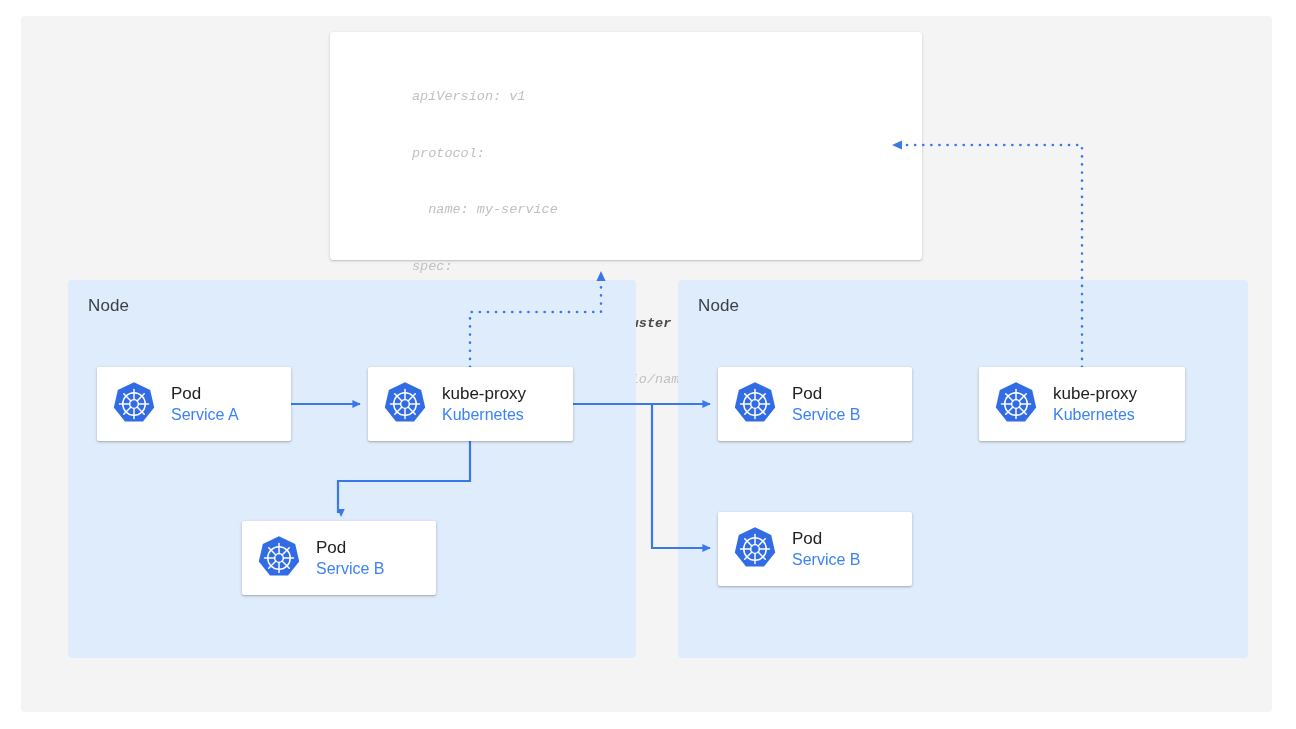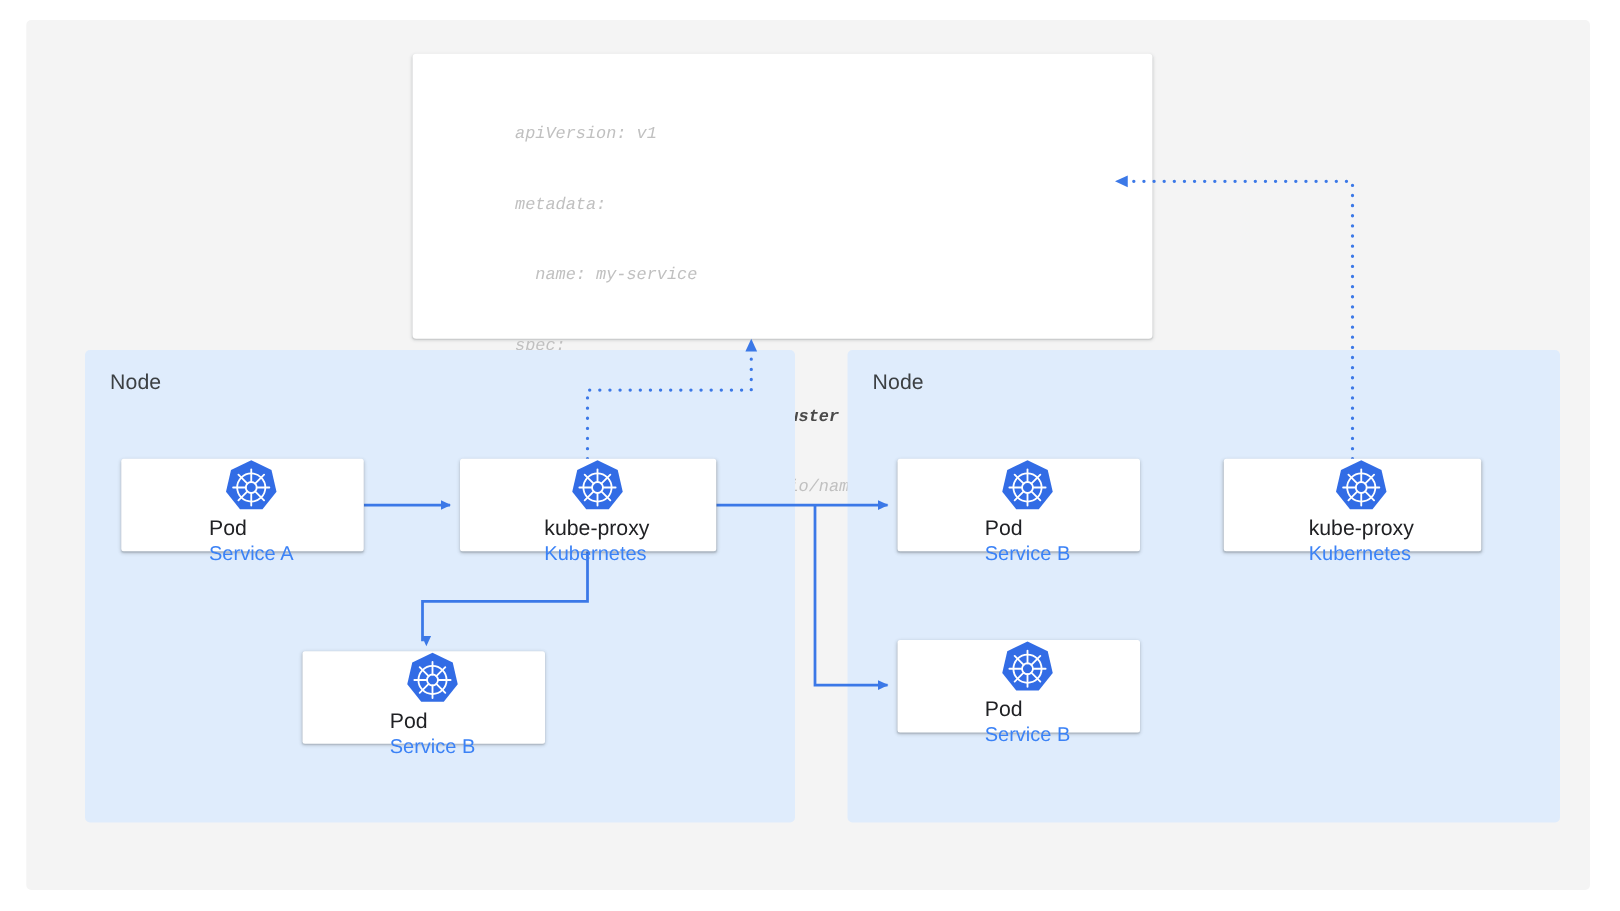--- a/index.html
+++ b/index.html
@@ -49,21 +49,20 @@
   }
   
   .card {
     position: absolute;
     background: #ffffff;
     border-radius: 2px;
     box-shadow: 0 1px 3px rgba(60,64,67,0.30), 0 1px 1px rgba(60,64,67,0.12);
     display: flex;
     align-items: center;
     box-sizing: border-box;
-    flex-direction: column;
   }
   .card .k8s-logo {
     flex: 0 0 auto;
     margin-left: 14px;
     width: 46px;
     height: 46px;
   }
   .card .card-text {
     margin-left: 14px;
     display: flex;
@@ -85,21 +84,21 @@
   .card-pod-a        { left: 97px;  top: 367px; width: 194px; height: 74px; }
   .card-kubeproxy-l  { left: 368px; top: 367px; width: 205px; height: 74px; }
   .card-pod-b-local  { left: 242px; top: 521px; width: 194px; height: 74px; }
   .card-pod-b-top    { left: 718px; top: 367px; width: 194px; height: 74px; }
   .card-pod-b-bottom { left: 718px; top: 512px; width: 194px; height: 74px; }
   .card-kubeproxy-r  { left: 979px; top: 367px; width: 206px; height: 74px; }
   
   .yaml-box {
     position: absolute;
     left: 330px;
-    top: 43px;
+    top: 32px;
     width: 592px;
     height: 228px;
     background: #ffffff;
     border-radius: 3px;
     box-shadow: 0 1px 3px rgba(60,64,67,0.22), 0 1px 1px rgba(60,64,67,0.10);
     box-sizing: border-box;
   }
   .yaml-code {
     position: absolute;
     left: 82px;
@@ -128,21 +127,21 @@
 </head>
 <body>
 
 <div id="stage">
 
   <div class="canvas"></div>
 
   <div class="yaml-box">
     <div class="yaml-code">
       <span class="ln">apiVersion: v1</span>
-      <span class="ln">metadata:</span>
+      <span class="ln">protocol:</span>
       <span class="ln">  name: my-service</span>
       <span class="ln">spec:</span>
       <span class="ln bold">  internalTrafficPolicy: Cluster</span>
       <span class="ln">  selector: app.kubernetes.io/name: MyApp</span>
       <span class="ln">  ports:</span>
       <span class="ln">  - protocol: TCP</span>
       <span class="ln">    port: 80</span>
     </div>
   </div>
 

